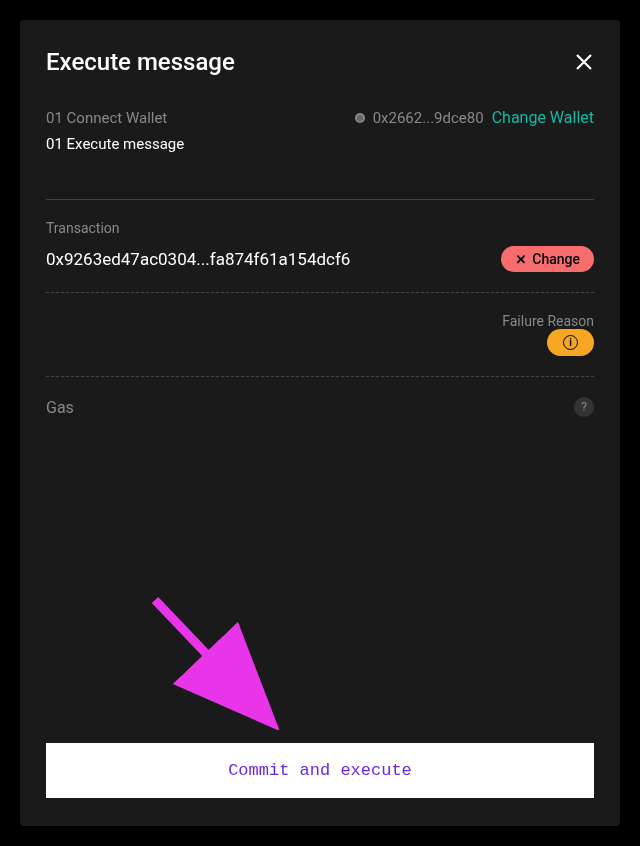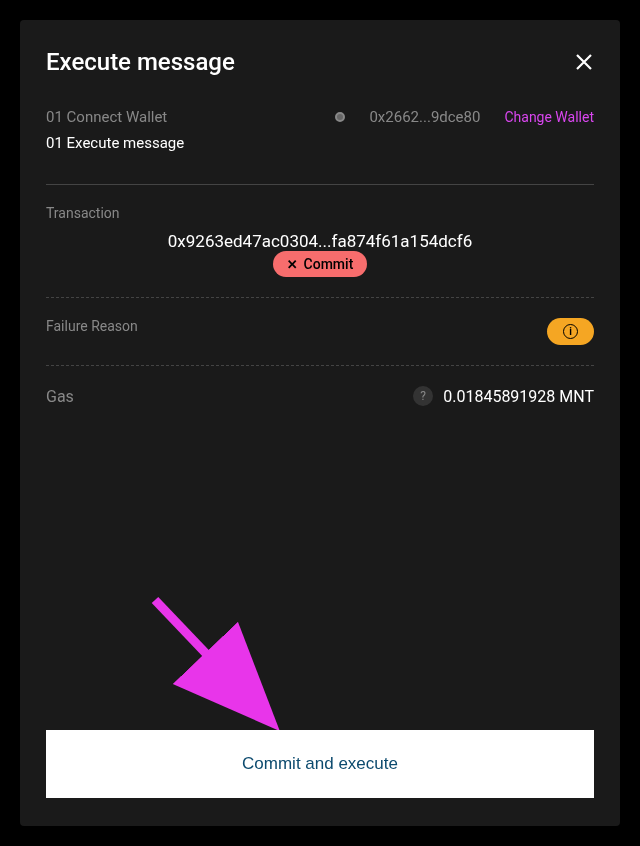--- a/index.html
+++ b/index.html
@@ -41,77 +41,76 @@
     .close-icon {
       color: #fff;
       cursor: pointer;
       width: 20px;
       height: 20px;
       display: flex;
       align-items: center;
       justify-content: center;
     }
     .steps-section {
-      margin-bottom: 14px;
+      margin-bottom: 28px;
     }
     .step-row {
       display: flex;
       justify-content: space-between;
       align-items: center;
       margin-bottom: 8px;
     }
     .step-label-muted {
       color: #888;
       font-size: 15px;
     }
     .step-label-active {
       color: #fff;
       font-size: 15px;
     }
     .wallet-info {
       display: flex;
       align-items: center;
-      gap: 24px;
+      gap: 8px;
     }
     .wallet-dot {
       width: 10px;
       height: 10px;
       border-radius: 50%;
       background: #666;
       border: 2px solid #888;
     }
     .wallet-address {
       color: #888;
       font-size: 15px;
     }
     .change-wallet {
-      color: #d946ef;
-      font-size: 14px;
+      color: #14b8a6;
+      font-size: 16px;
       cursor: pointer;
     }
     .divider {
       border: none;
       border-top: 1px solid #444;
       margin: 10px 0 20px 0;
     }
     .dashed-divider {
       border: none;
       border-top: 1px dashed #444;
       margin: 20px 0;
     }
     .field-label {
       color: #888;
       font-size: 14px;
       margin-bottom: 10px;
     }
     .tx-row {
       display: flex;
-      justify-content: flex-start;
-      align-items: center;
-      flex-direction: column;
+      justify-content: space-between;
+      align-items: center;
     }
     .tx-hash {
       color: #fff;
       font-size: 17px;
     }
     .failed-badge {
       background: #f76d6d;
       color: #000;
       padding: 5px 14px;
       border-radius: 16px;
@@ -121,21 +120,22 @@
       align-items: center;
       gap: 6px;
     }
     .failed-x {
       font-size: 13px;
       font-weight: bold;
     }
     .failure-row {
       display: flex;
       justify-content: space-between;
-      align-items: flex-start;
+      align-items: flex-end;
+      flex-direction: column;
     }
     .simulation-badge {
       background: #f5a623;
       color: #000;
       padding: 6px 16px;
       border-radius: 18px;
       font-size: 15px;
       font-weight: 500;
       display: flex;
       align-items: center;
@@ -181,27 +181,28 @@
       justify-content: center;
       font-size: 12px;
     }
     .gas-value {
       color: #fff;
       font-size: 16px;
     }
     .commit-button {
       margin-top: auto;
       background: #fff;
-      color: #0c4a6e;
+      color: #6d28d9;
       border: none;
-      padding: 24px;
+      padding: 18px;
       font-size: 17px;
       font-weight: 500;
       cursor: pointer;
       width: 100%;
+      font-family: Liberation Mono, monospace;
     }
     .arrow-annotation {
       position: absolute;
       left: 145px;
       top: 590px;
       pointer-events: none;
     }
   </style>
 </head>
 <body>
@@ -231,42 +232,41 @@
   </div>
 
   <hr class="divider">
 
   <div>
     <div class="field-label">Transaction</div>
     <div class="tx-row">
       <span class="tx-hash">0x9263ed47ac0304...fa874f61a154dcf6</span>
       <span class="failed-badge">
         <span class="failed-x">✕</span>
-        <span>Commit</span>
+        <span>Change</span>
       </span>
     </div>
   </div>
 
   <hr class="dashed-divider">
 
   <div class="failure-row">
     <span class="field-label" style="margin-bottom:0">Failure Reason</span>
     <span class="simulation-badge">
       <span class="info-icon">i</span>
     </span>
   </div>
 
   <hr class="dashed-divider">
 
 
   <div class="gas-row">
     <span class="gas-label">Gas</span>
     <div class="gas-info">
       <span class="help-icon">?</span>
-      <span class="gas-value">0.01845891928 MNT</span>
     </div>
   </div>
 
   <button class="commit-button">Commit and execute</button>
 </div>
 
 <svg class="arrow-annotation" width="140" height="140" viewBox="0 0 140 140">
   <defs>
     <marker id="arrowhead" markerWidth="12" markerHeight="12" refX="8" refY="5" orient="auto">
       <polygon points="0 0, 12 5, 0 10" fill="#e835ea"></polygon>

